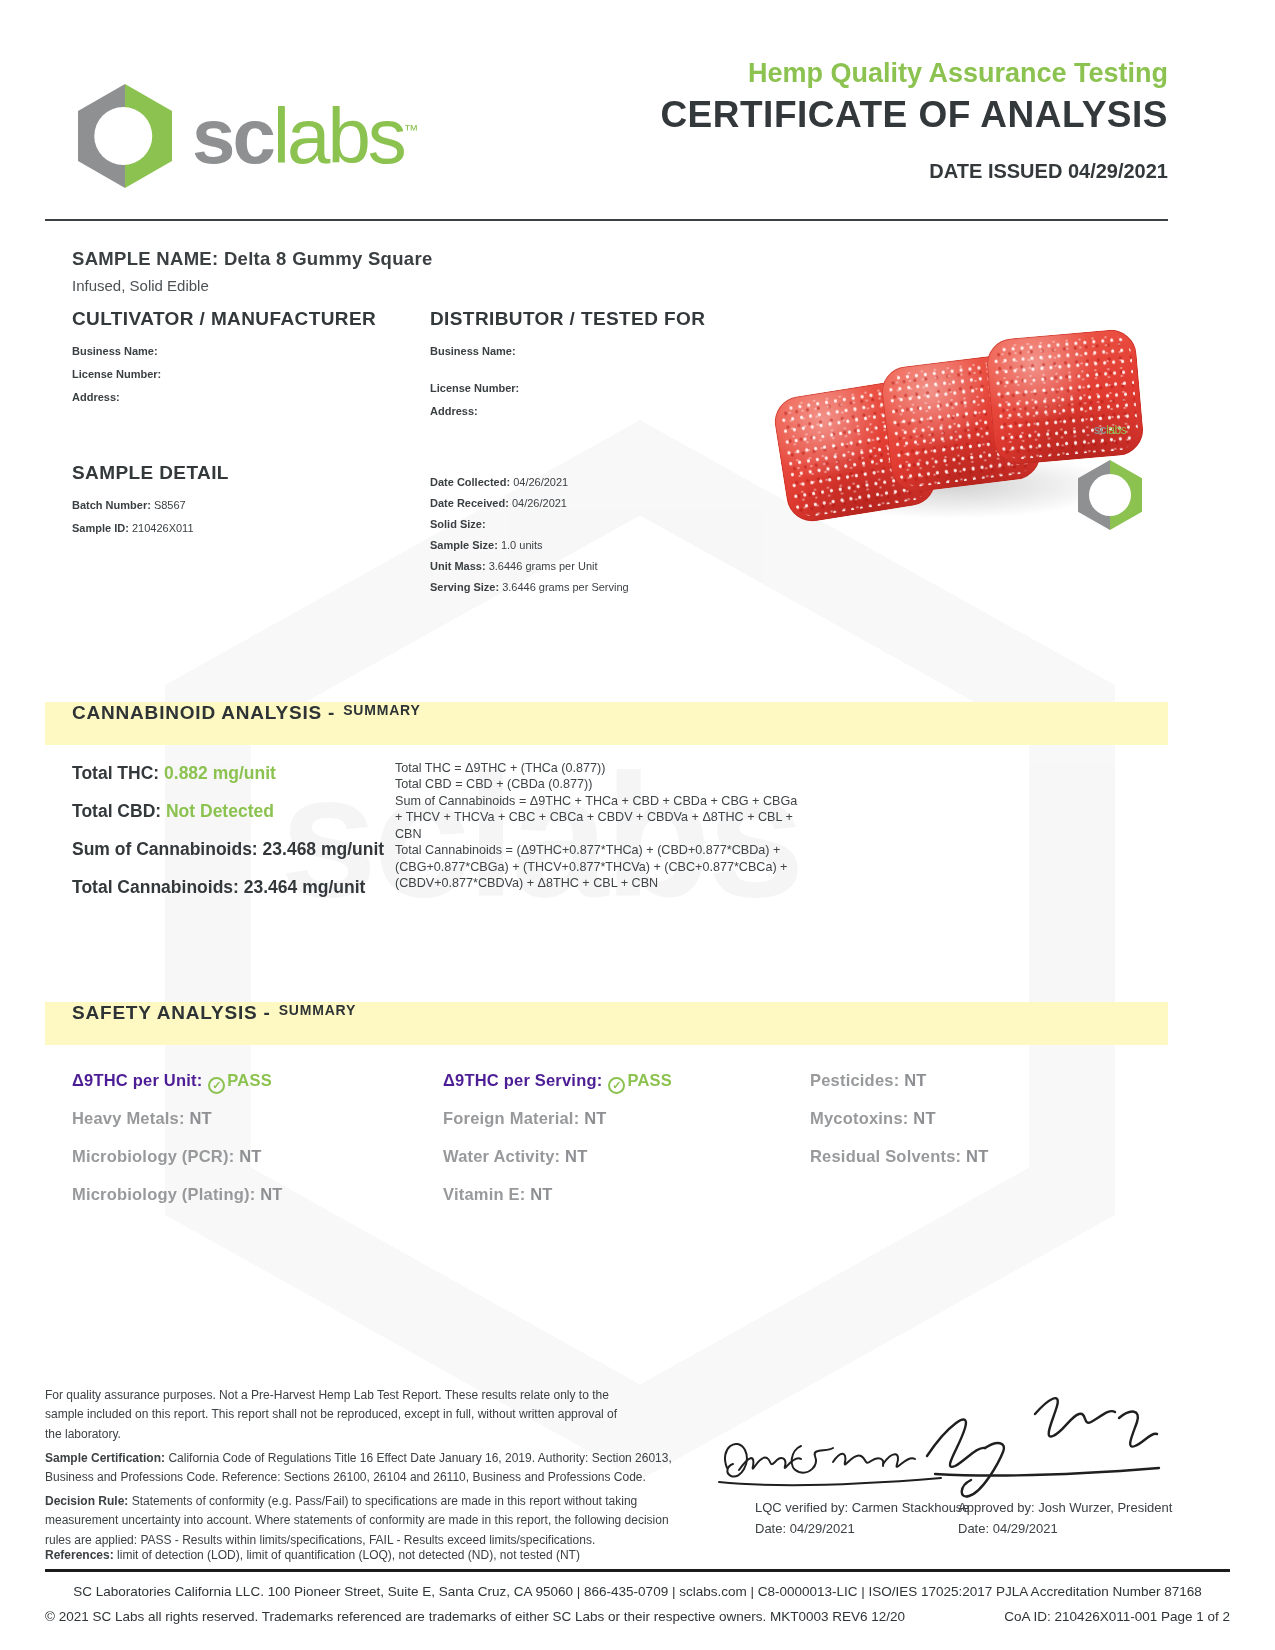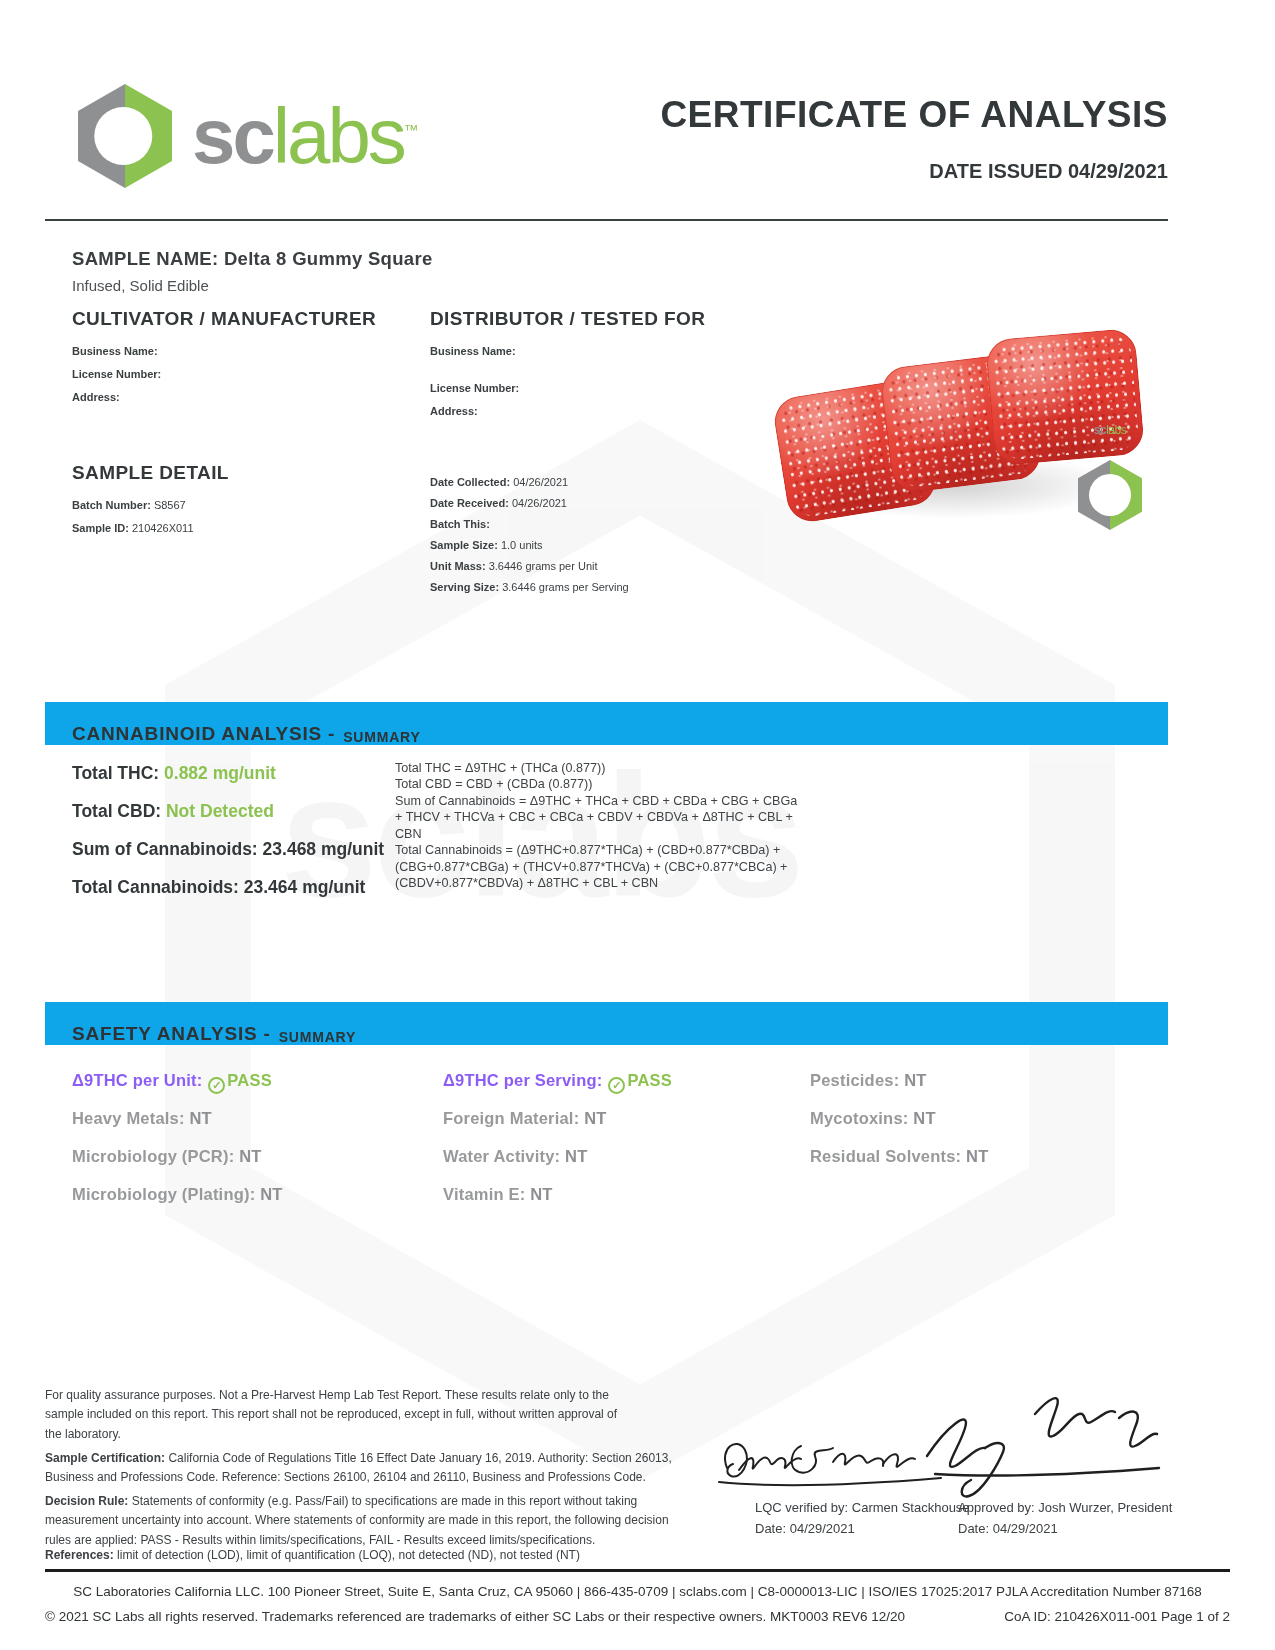--- a/index.html
+++ b/index.html
@@ -76,41 +76,41 @@
     text-align:center; font-size:12px; z-index:5; letter-spacing:-.5px; }
   .photo-badge-text .sc { font-weight:bold; color:#8e9091; }
   .photo-badge-text .labs { color:#8cc24f; }
 
   
   .sample-detail { left:72px; top:462px; width:340px; }
   .detail-right { left:430px; top:476px; width:360px; }
   .detail-right .fld { margin-bottom:9px; }
 
   
-  .bar { left:45px; width:1123px; height:43px; background:#0ea5e9; display:flex; align-items:flex-end;
+  .bar { left:45px; width:1123px; height:43px; background:#fef9c3; display:flex; align-items:flex-start;
     padding-left:27px; }
   .bar-cann { top:702px; }
   .bar-safety { top:1002px; }
   .bar-title { font-size:19px; font-weight:bold; letter-spacing:.8px; color:#2e3335; }
   .bar-suffix { font-size:14px; font-weight:bold; letter-spacing:.8px; color:#2e3335; margin-left:8px; }
 
   
   .cann-left { left:72px; top:763px; }
   .cann-left .row { font-size:17.5px; font-weight:bold; margin-bottom:17px; color:#33383b; }
   .green { color:#8cc24f; }
   .cann-formulas { left:395px; top:760px; width:410px; font-size:12.6px; line-height:1.31; color:#3f4447; }
   .cann-right { left:830px; top:765px; }
   .cann-right .row { font-size:16.5px; font-weight:bold; color:#97999b; margin-bottom:20px; letter-spacing:.3px; }
   .cann-right .nt { color:#8d8f92; }
 
   
   .safety-grid { left:72px; top:1071px; width:1100px; display:grid;
     grid-template-columns:371px 367px 362px; grid-auto-rows:38px; }
   .s-item { font-size:16.5px; font-weight:bold; color:#97999b; letter-spacing:.2px; }
-  .s-item .lbl-dark { color:#8b5cf6;margin-top:44px; }
+  .s-item .lbl-dark { color:#4c1d95;margin-top:44px; }
   .s-item .nt { color:#8d8f92; }
   .pass-circle { display:inline-flex; width:17px; height:17px; border:2px solid #8cc24f; border-radius:50%;
     color:#8cc24f; font-size:11px; align-items:center; justify-content:center; font-weight:bold;
     vertical-align:-3px; margin:0 2px 0 6px; }
   .pass-txt { color:#8cc24f; font-weight:bold; }
 
   
   .note { left:45px; font-size:12px; line-height:1.62; color:#3c4144; }
   .note-1 { top:1386px; width:580px; }
   .note-2 { top:1449px; width:660px; }
@@ -140,20 +140,21 @@
 
   <div class="wm-hex">
     <div class="wm-hex-inner"></div>
   </div>
   <div class="wm-text">sclabs</div>
 
   <div class="z logo">
     <div class="logo-hex"></div>
     <div class="logo-text"><span class="logo-sc">sc</span><span class="logo-labs">labs</span><span class="logo-tm">™</span></div>
   </div>
+  <div class="z hdr-program">Hemp Quality Assurance Testing</div>
   <div class="z hdr-title">CERTIFICATE OF ANALYSIS</div>
   <div class="z hdr-date">DATE ISSUED 04/29/2021</div>
   <div class="z top-rule"></div>
 
   <div class="z sample-name"><span>SAMPLE NAME:</span> <span>Delta 8 Gummy Square</span></div>
   <div class="z sample-sub">Infused, Solid Edible</div>
 
   <div class="z cultivator">
     <div class="col-head">CULTIVATOR / MANUFACTURER</div>
     <div class="fld">Business Name:</div>
@@ -179,21 +180,21 @@
 
   <div class="z sample-detail">
     <div class="col-head">SAMPLE DETAIL</div>
     <div class="fld"><span>Batch Number:</span> <span class="v">S8567</span></div>
     <div class="fld"><span>Sample ID:</span> <span class="v">210426X011</span></div>
   </div>
 
   <div class="z detail-right">
     <div class="fld"><span>Date Collected:</span> <span class="v">04/26/2021</span></div>
     <div class="fld"><span>Date Received:</span> <span class="v">04/26/2021</span></div>
-    <div class="fld"><span>Batch This:</span> <span class="v"></span></div>
+    <div class="fld"><span>Solid Size:</span> <span class="v"></span></div>
     <div class="fld"><span>Sample Size:</span> <span class="v">1.0 units</span></div>
     <div class="fld"><span>Unit Mass:</span> <span class="v">3.6446 grams per Unit</span></div>
     <div class="fld"><span>Serving Size:</span> <span class="v">3.6446 grams per Serving</span></div>
   </div>
 
   <div class="z bar bar-cann">
     <span class="bar-title">CANNABINOID ANALYSIS -</span>
     <span class="bar-suffix">SUMMARY</span>
   </div>
 

